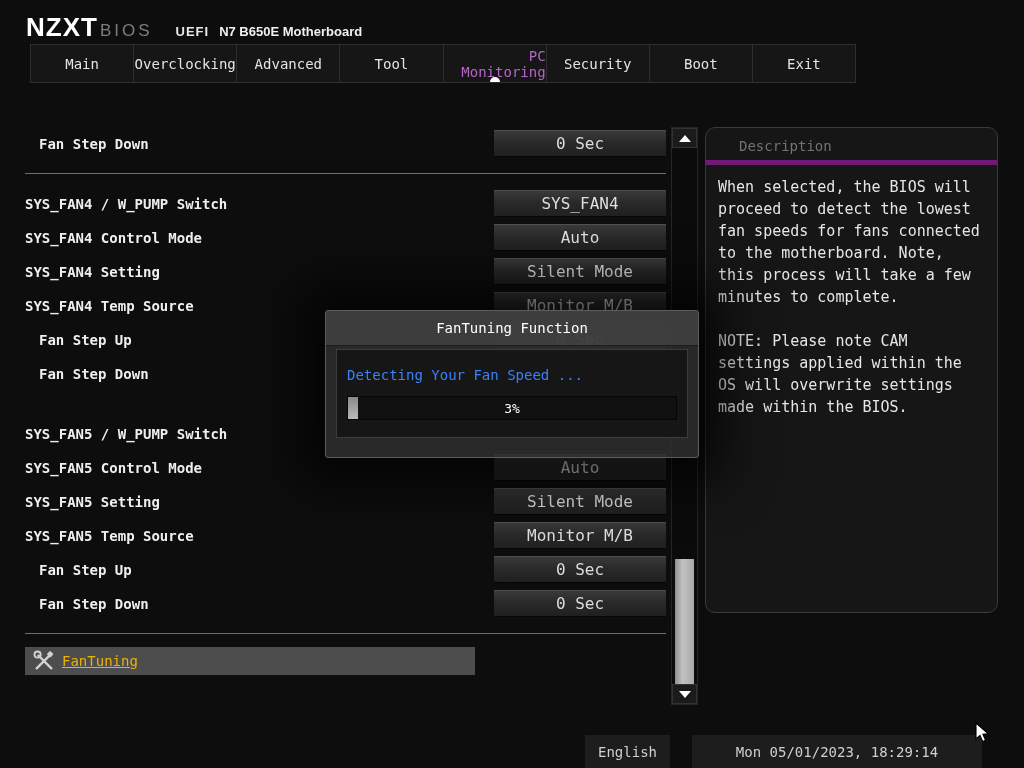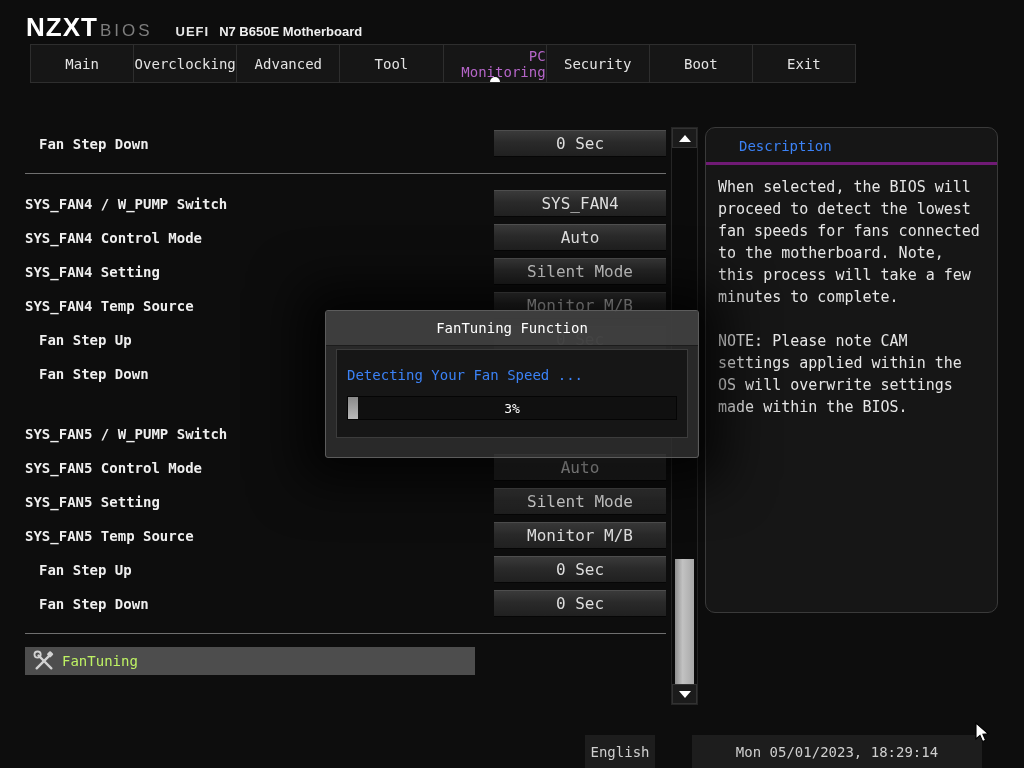--- a/index.html
+++ b/index.html
@@ -31,51 +31,51 @@
   .row .lbl.ind { padding-left:14px; }
   .val { position:absolute; right:0; top:3px; width:172px; height:27px;
          background:linear-gradient(180deg,#3a3a3a 0%,#2a2a2a 45%,#202020 100%);
          border:none; border-top:1px solid #4e4e4e; border-bottom:1px solid #060606;
          color:#dedede; font-family:inherit; font-size:16px; text-align:center; cursor:pointer; }
   .hr  { height:26px; position:relative; }
   .hr::after { content:""; position:absolute; left:0; right:0; top:12px; height:1px; background:#6f6f6f; }
   .gap { height:26px; }
   .action-row { height:28px; margin-top:0; display:flex; align-items:center; background:#4d4d4d;
                 width:450px; padding-left:8px; cursor:pointer; }
-  .action-row .lbl { color:#bef264; margin-left:7px; }
+  .action-row .lbl { color:#eab308; margin-left:7px;text-decoration:underline; }
   
   .sb { position:absolute; left:671px; top:127px; width:27px; height:578px; background:#0b0b0b; border:1px solid #252525; }
   .sb-btn { position:absolute; left:0; width:25px; height:20px; background:#1b1b1b; border:1px solid #323232;
             display:flex; align-items:center; justify-content:center; cursor:pointer; }
   .sb-up { top:0; } .sb-dn { bottom:0; }
   .tri-up { width:0; height:0; border-left:6px solid transparent; border-right:6px solid transparent; border-bottom:7px solid #ffffff; }
   .tri-dn { width:0; height:0; border-left:6px solid transparent; border-right:6px solid transparent; border-top:7px solid #ffffff; }
   .sb-thumb { position:absolute; left:3px; width:19px; top:431px; height:125px;
               background:linear-gradient(90deg,#8f8f8f,#c2c2c2 40%,#a8a8a8); cursor:grab; }
   
   .desc { position:absolute; left:705px; top:127px; width:293px; height:486px;
           background:#161616; border:1px solid #3a3a3a; border-radius:10px; }
-  .desc-hd { height:37px; line-height:37px; padding-left:33px; color:#3b82f6; border-bottom:3px solid #701a75; }
+  .desc-hd { height:37px; line-height:37px; padding-left:33px; color:#737373; border-bottom:5px solid #701a75; }
   .desc-bd { padding:11px 12px; font-size:15px; line-height:22px; color:#e6e6e6; }
   .desc-bd p { margin-bottom:22px; }
   
   .dlg { position:absolute; left:325px; top:310px; width:374px; height:148px;
          background:rgba(47,47,47,0.84); border:1px solid #5c5c5c; border-radius:3px;
          box-shadow:0 0 50px 25px rgba(0,0,0,0.72); }
   .dlg-hd { height:35px; line-height:35px; text-align:center; color:#ffffff;
             background:rgba(66,66,66,0.80); border-bottom:1px solid #1c1c1c; }
   .dlg-bd { margin:3px 10px 0 10px; height:89px; background:rgba(21,21,21,0.92); border:1px solid #3c3c3c;
             padding:0 10px; }
   .dlg-msg { margin-top:17px; color:#3b82f6; }
   .pbar { position:relative; margin-top:13px; height:24px; background:#101010; border:1px solid #050505; }
   .pfill { position:absolute; left:0; top:0; bottom:0; width:3%;
            background:linear-gradient(180deg,#8a8a8a,#b9b9b9); }
   .plabel { position:absolute; inset:0; text-align:center; line-height:23px; font-size:13px; color:#ffffff; }
   
-  .lang-box { position:absolute; left:585px; top:735px; width:70px; height:33px; background:#1d1d1d;
+  .lang-box { position:absolute; left:585px; top:735px; width:85px; height:33px; background:#1d1d1d;
               display:flex; align-items:center; justify-content:center; color:#cfcfcf; cursor:pointer; }
   .date-box { position:absolute; left:692px; top:735px; width:290px; height:33px; background:#1d1d1d;
               display:flex; align-items:center; justify-content:center; color:#cfcfcf; }
   
   .cursor { position:absolute; left:973px; top:722px; width:20px; height:22px; }
 </style>
 </head>
 <body>
 
 <div class="hdr">

